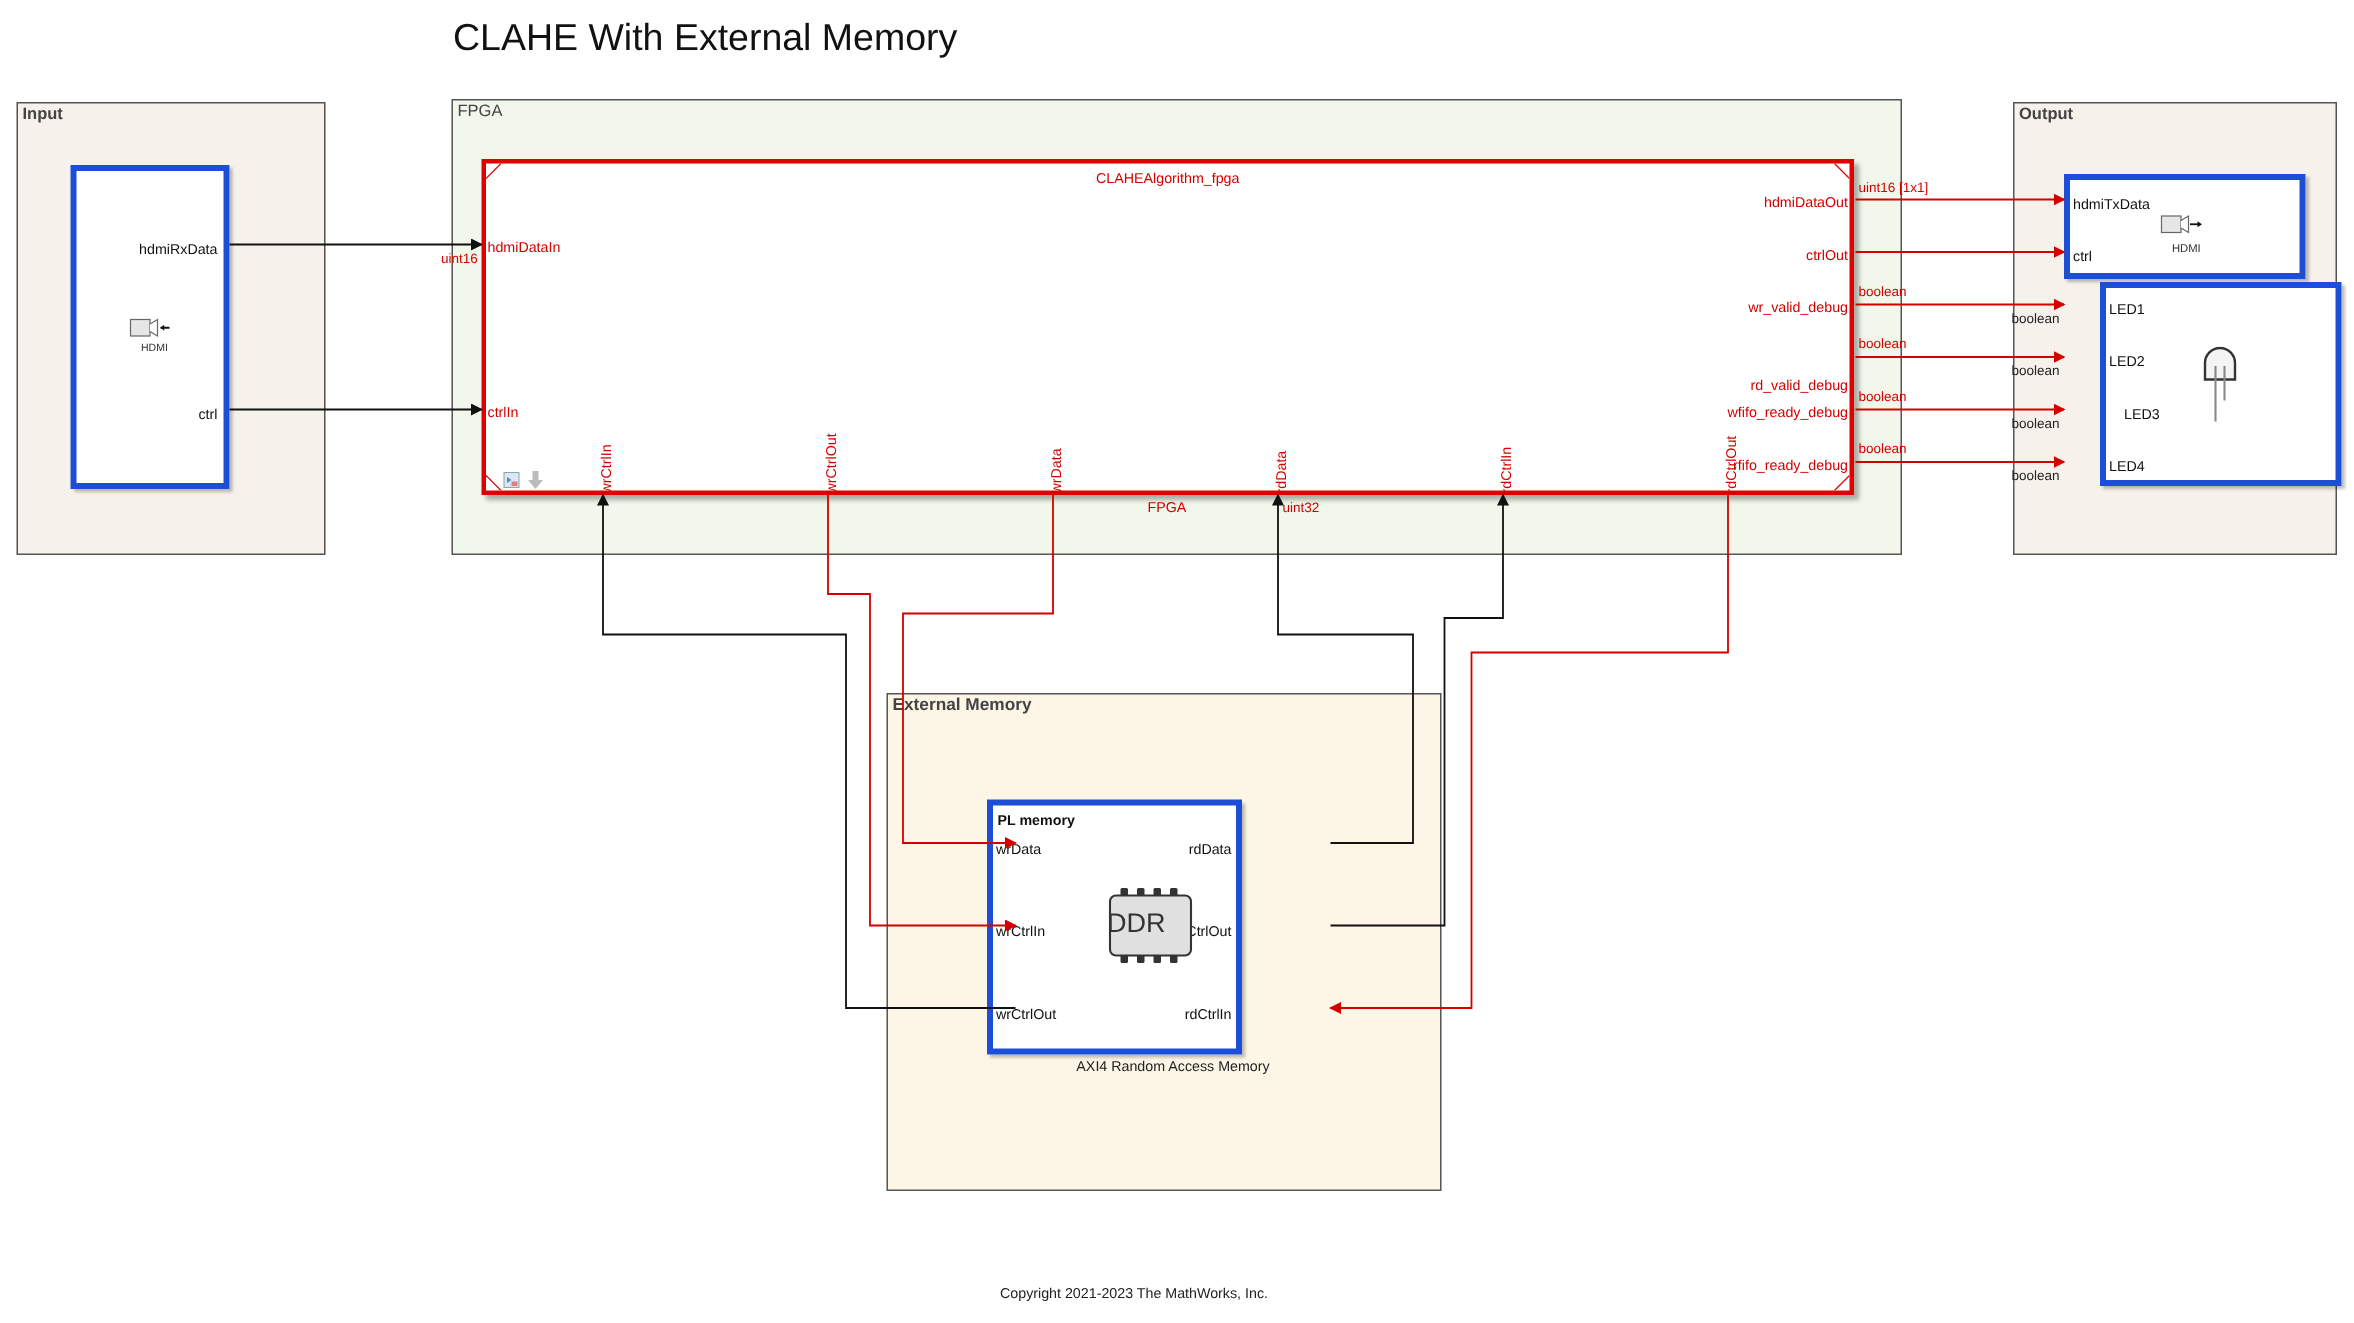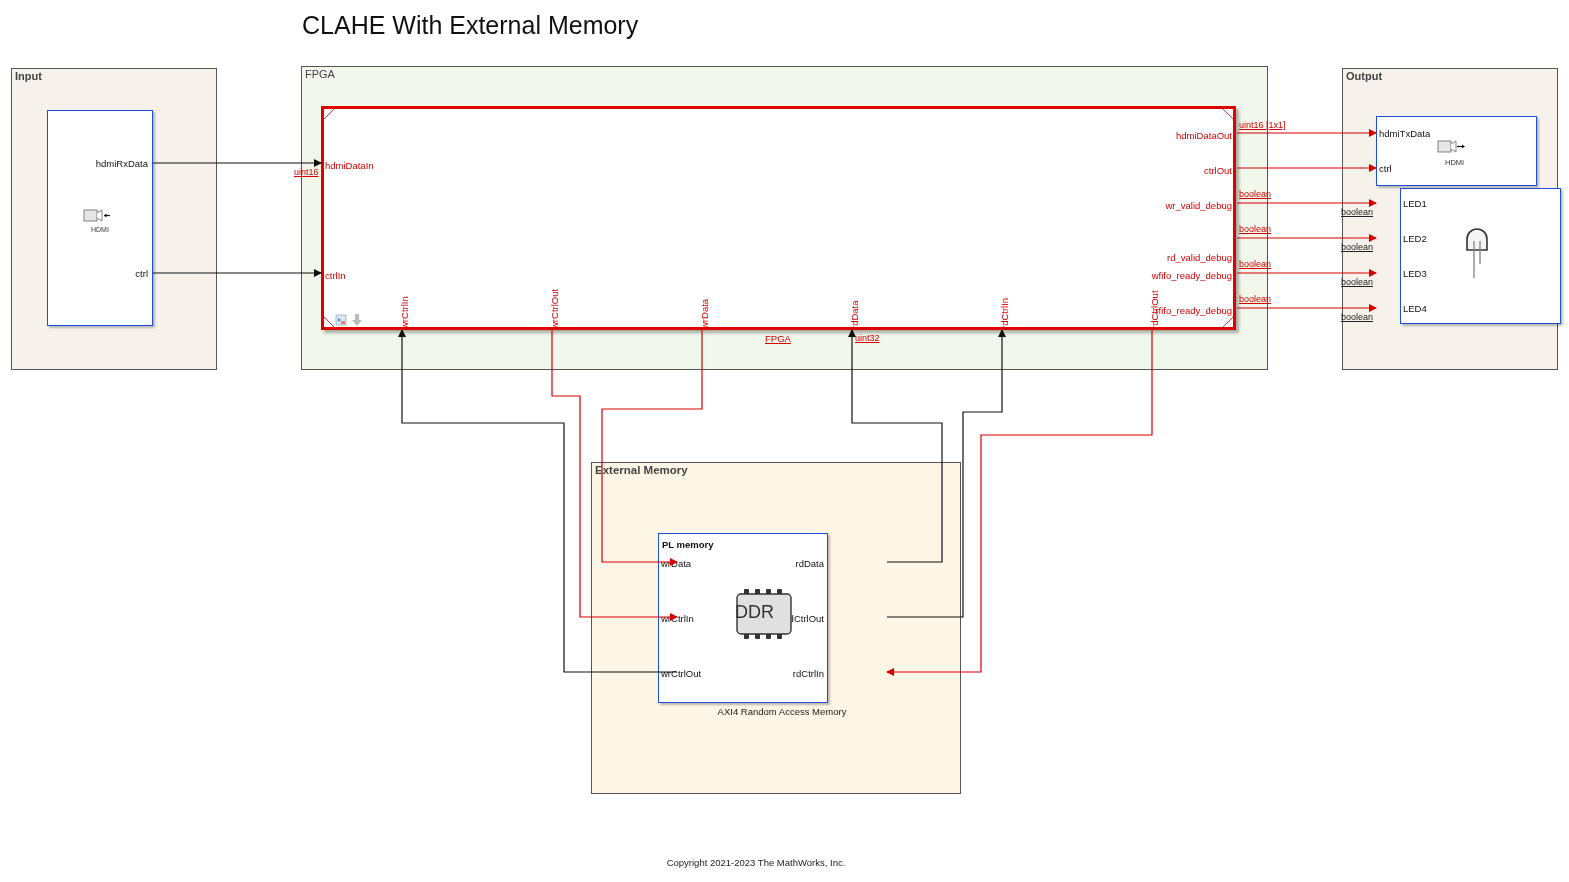--- a/index.html
+++ b/index.html
@@ -6,24 +6,24 @@
   body{width:1569px;height:882px;position:relative;overflow:hidden;font-family:"Liberation Sans",sans-serif;}
   .abs{position:absolute;}
   .title{left:302px;top:11px;font-size:25px;color:#111;white-space:nowrap;}
   .area{position:absolute;border:1px solid #555;box-sizing:border-box;}
   .area-label{position:absolute;left:3px;top:1px;font-size:11px;color:#444;}
   .area-label.bold{font-weight:bold;}
   #area-input{left:11px;top:68px;width:206px;height:302px;background:#f6f2eb;}
   #area-fpga{left:301px;top:66px;width:967px;height:304px;background:#f1f7ea;}
   #area-output{left:1342px;top:68px;width:216px;height:302px;background:#f6f2eb;}
   #area-extmem{left:591px;top:418px;width:370px;height:332px;background:#fdf5e6;margin-top:44px;}
-  .block{position:absolute;background:#fff;border:1px solid #1d4ed8;box-sizing:border-box;box-shadow:2px 2px 2px rgba(0,0,0,0.25);}
+  .block{position:absolute;background:#fff;border:4px solid #1d4ed8;box-sizing:border-box;box-shadow:2px 2px 2px rgba(0,0,0,0.25);}
   .port{position:absolute;font-size:9.5px;color:#111;white-space:nowrap;line-height:11px;}
   .red{color:#d40000;}
-  .sig{position:absolute;font-size:9px;color:#d40000;white-space:nowrap;line-height:10px;text-decoration:underline;}
+  .sig{position:absolute;font-size:9px;color:#d40000;white-space:nowrap;line-height:10px;}
   .sig.dark{color:#222;}
   .vert{position:absolute;font-size:9.5px;color:#d40000;white-space:nowrap;transform-origin:left top;transform:rotate(-90deg);line-height:11px;}
   #fpga-sub{left:321px;top:106px;width:915px;height:224px;border:3px solid #e00000;box-shadow:3px 3px 3px rgba(0,0,0,0.3);}
   svg#wires{position:absolute;left:0;top:0;}
   .footer{left:0;width:1512px;top:857px;text-align:center;font-size:9.5px;color:#222;}
 </style>
 </head>
 <body>
 
 <div class="abs title">CLAHE With External Memory</div>
@@ -49,20 +49,21 @@
       <rect x="1" y="2" width="13" height="11" fill="#e6e6e6" stroke="#666" stroke-width="0.8"></rect>
       <path d="M14 5 L19 2 L19 13 L14 10" fill="#fff" stroke="#666" stroke-width="0.8"></path>
       <path d="M27 7.5 H21" stroke="#111" stroke-width="1.2"></path>
       <path d="M21 7.5 L23.5 5.5 L23.5 9.5 Z" fill="#111"></path>
     </svg>
   </div>
   <span class="port" style="left:43px;top:113px;font-size:7px;color:#333;">HDMI</span>
 </div>
 
 <div class="block" id="fpga-sub">
+  <span class="port red" style="left:0;width:100%;text-align:center;top:5px;">CLAHEAlgorithm_fpga</span>
   <span class="port red" style="left:1px;top:51px;">hdmiDataIn</span>
   <span class="port red" style="left:1px;top:161px;">ctrlIn</span>
 
   <span class="port red" style="right:1px;top:21px;">hdmiDataOut</span>
   <span class="port red" style="right:1px;top:56px;">ctrlOut</span>
   <span class="port red" style="right:1px;top:91px;">wr_valid_debug</span>
   <span class="port red" style="right:1px;top:126px;margin-top:17px;">rd_valid_debug</span>
   <span class="port red" style="right:1px;top:161px;">wfifo_ready_debug</span>
   <span class="port red" style="right:1px;top:196px;">rfifo_ready_debug</span>
 
@@ -106,21 +107,21 @@
       <path d="M20 7.5 H26" stroke="#111" stroke-width="1.2"></path>
       <path d="M28 7.5 L25 5.5 L25 9.5 Z" fill="#111"></path>
     </svg>
   </div>
   <span class="port" style="left:68px;top:40px;font-size:7.5px;color:#333;">HDMI</span>
 </div>
 
 <div class="block" style="left:1376px;top:188px;width:161px;height:136px;margin-left:24px;">
   <span class="port" style="left:2px;top:9px;">LED1</span>
   <span class="port" style="left:2px;top:44px;">LED2</span>
-  <span class="port" style="left:2px;top:79px;text-align:right;">LED3</span>
+  <span class="port" style="left:12px;top:79px;text-align:right;">LED3</span>
   <span class="port" style="left:2px;top:114px;">LED4</span>
   <div class="abs" style="left:64px;top:39px;">
     <svg width="24" height="52" viewBox="0 0 24 52">
       <path d="M2 22 V11 A10 10 0 0 1 22 11 V22 Z" fill="#f4f4f4" stroke="#333" stroke-width="1.6"></path>
       <line x1="9" y1="13" x2="9" y2="50" stroke="#888" stroke-width="1.4"></line>
       <line x1="15" y1="13" x2="15" y2="36" stroke="#888" stroke-width="1.4"></line>
     </svg>
   </div>
 </div>
 

